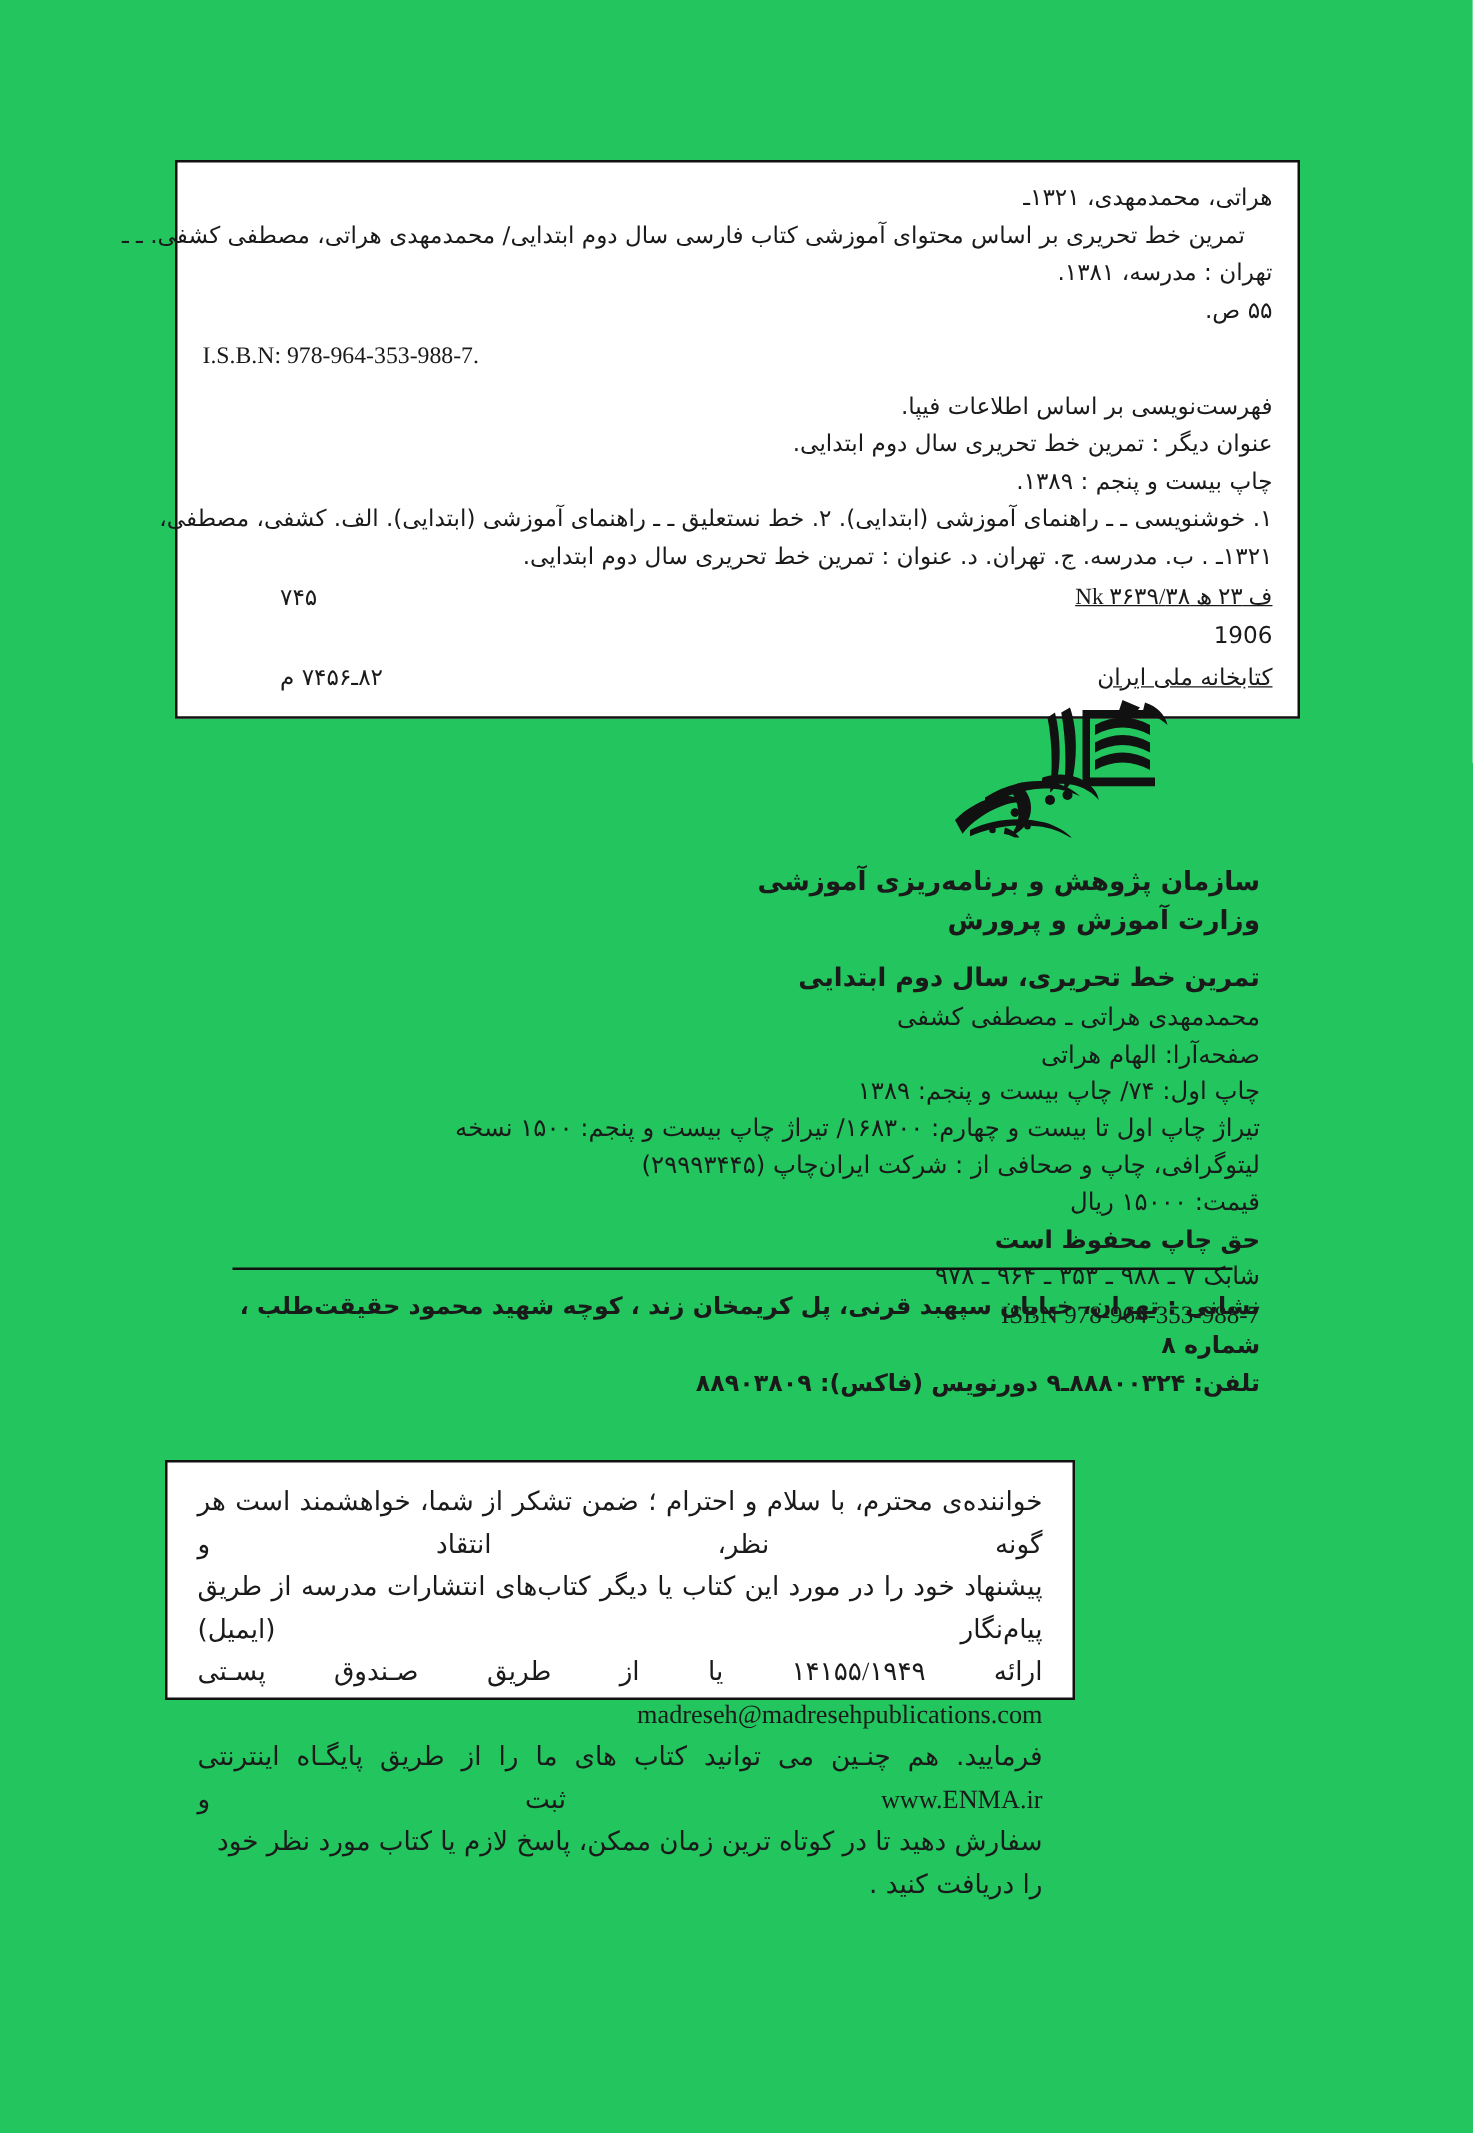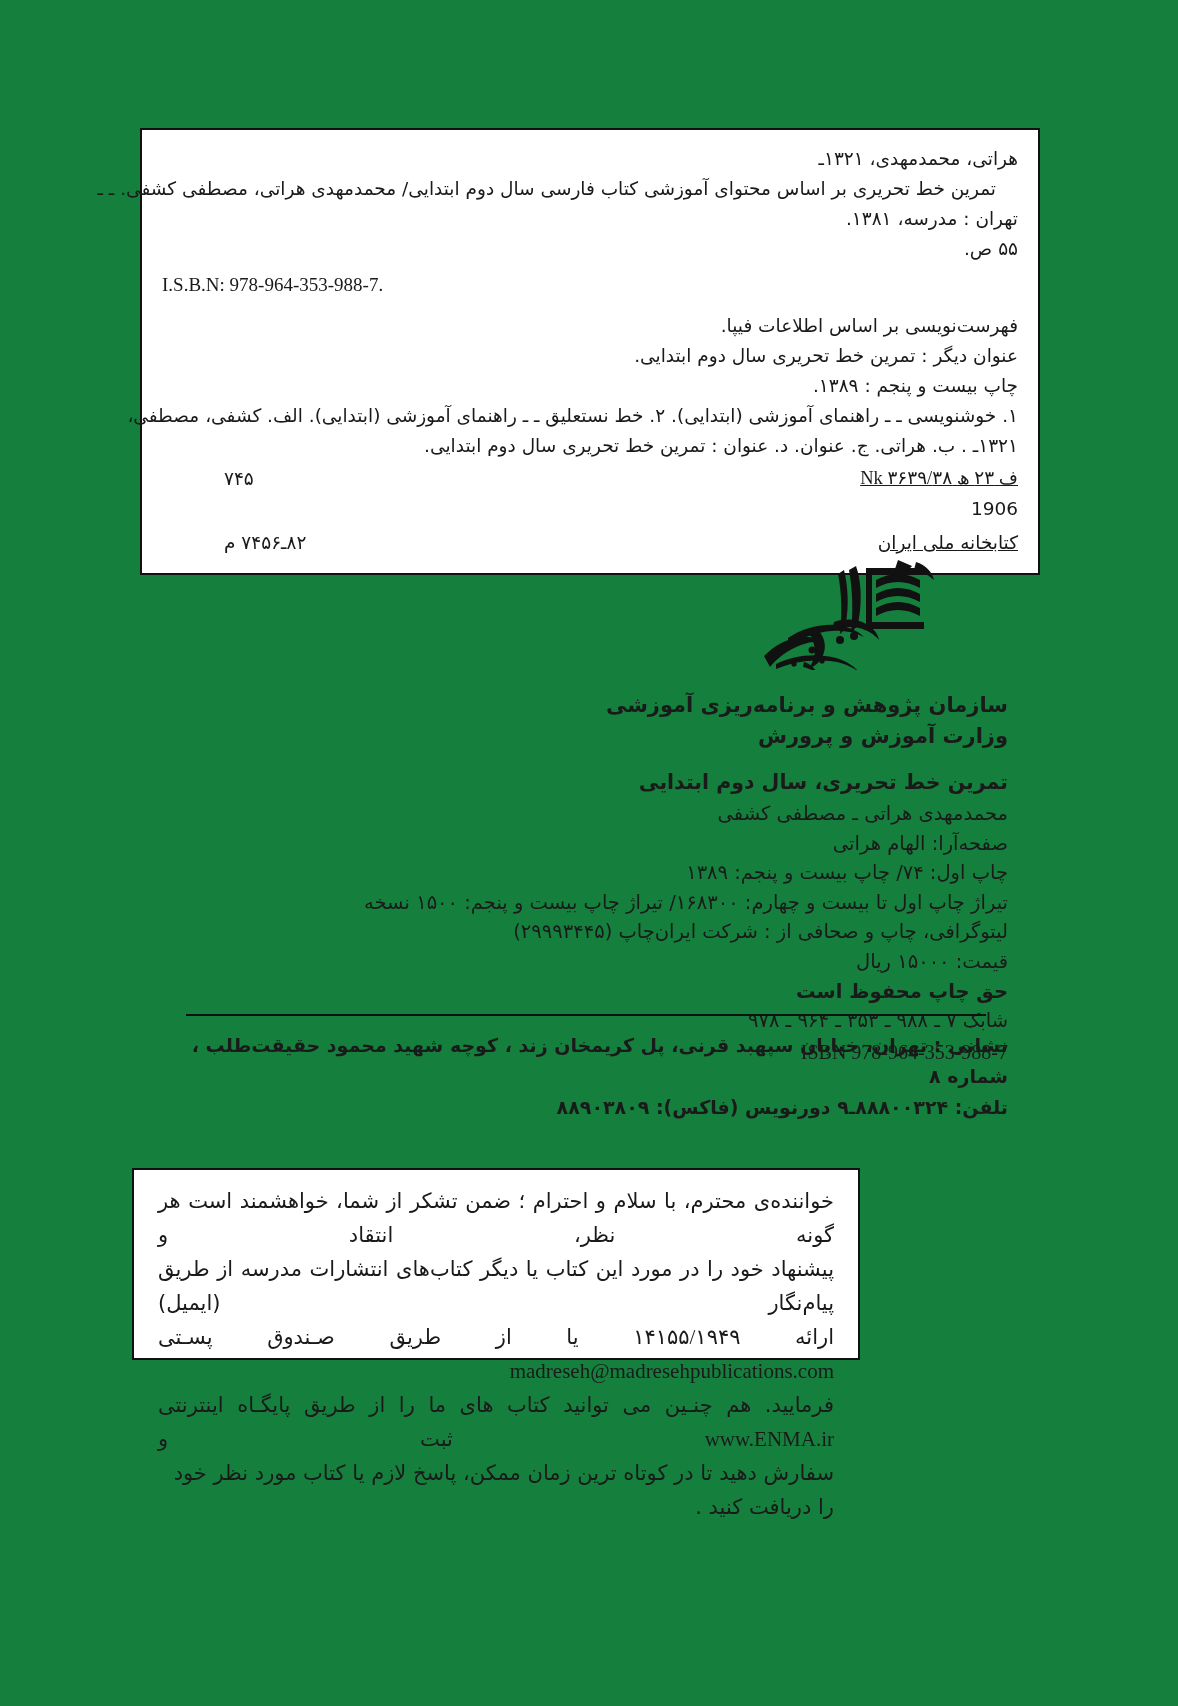--- a/index.html
+++ b/index.html
@@ -13,21 +13,21 @@
     height: 1706px;
     position: relative;
     font-family: "DejaVu Sans", "Liberation Sans", sans-serif;
     color: #1a1a1a;
     overflow: hidden;
   }
 
   .page {
     position: absolute;
     inset: 0;
-    background: #15803d;
+    background: #22c55e;
   }
 
   
   .cip-box {
     position: absolute;
     left: 140px;
     top: 128px;
     width: 900px;
     min-height: 382px;
     border: 2.5px solid #111;
@@ -179,21 +179,21 @@
   <div class="cip-box">
     <div class="cip-line">هراتی، محمدمهدی، ۱۳۲۱ـ</div>
     <div class="cip-line indent">تمرین خط تحریری بر اساس محتوای آموزشی کتاب فارسی سال دوم ابتدایی/ محمدمهدی هراتی، مصطفی کشفی. ـ ـ</div>
     <div class="cip-line">تهران : مدرسه، ۱۳۸۱.</div>
     <div class="cip-line">۵۵ ص.</div>
     <div class="cip-line ltr">I.S.B.N: 978-964-353-988-7.</div>
     <div class="cip-line">فهرست‌نویسی بر اساس اطلاعات فیپا.</div>
     <div class="cip-line">عنوان دیگر : تمرین خط تحریری سال دوم ابتدایی.</div>
     <div class="cip-line">چاپ بیست و پنجم : ۱۳۸۹.</div>
     <div class="cip-line">۱. خوشنویسی ـ ـ راهنمای آموزشی (ابتدایی). ۲. خط نستعلیق ـ ـ راهنمای آموزشی (ابتدایی). الف. کشفی، مصطفی،</div>
-    <div class="cip-line">۱۳۲۱ـ   . ب. هراتی. ج. عنوان. د. عنوان : تمرین خط تحریری سال دوم ابتدایی.</div>
+    <div class="cip-line">۱۳۲۱ـ   . ب. مدرسه. ج. تهران. د. عنوان : تمرین خط تحریری سال دوم ابتدایی.</div>
 
     <div class="cip-callrow">
       <span class="right mono-lat">Nk ۳۶۳۹/ف ۲۳ ھ ۳۸</span>
       <span class="left">۷۴۵</span>
     </div>
     <div class="cip-sub">1906</div>
 
     <div class="cip-callrow">
       <span class="right">کتابخانه ملی ایران</span>
       <span class="left">۸۲ـ۷۴۵۶ م</span>

